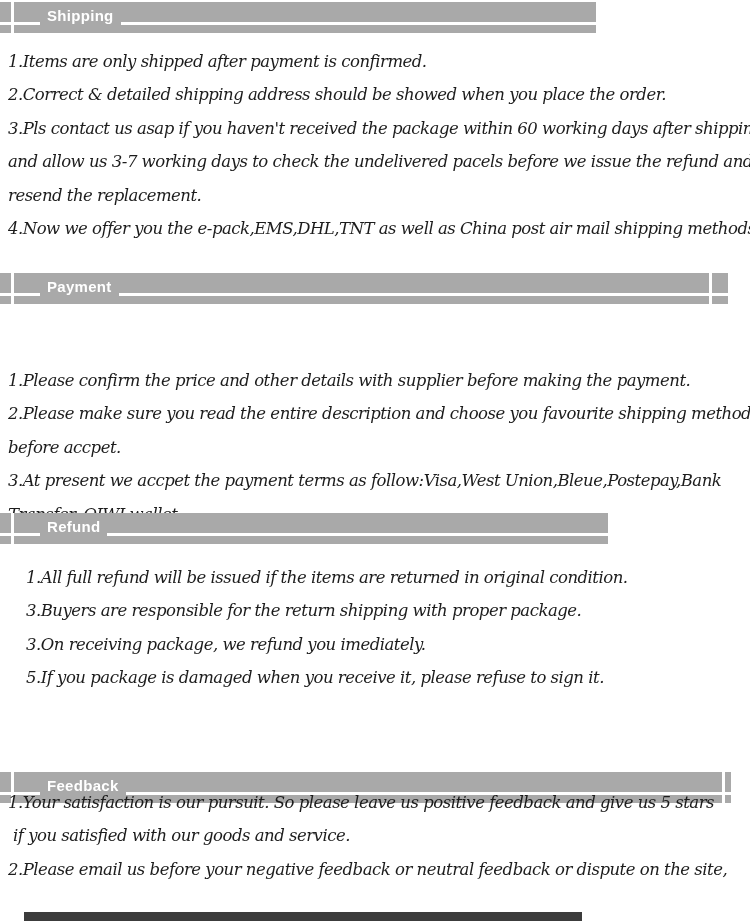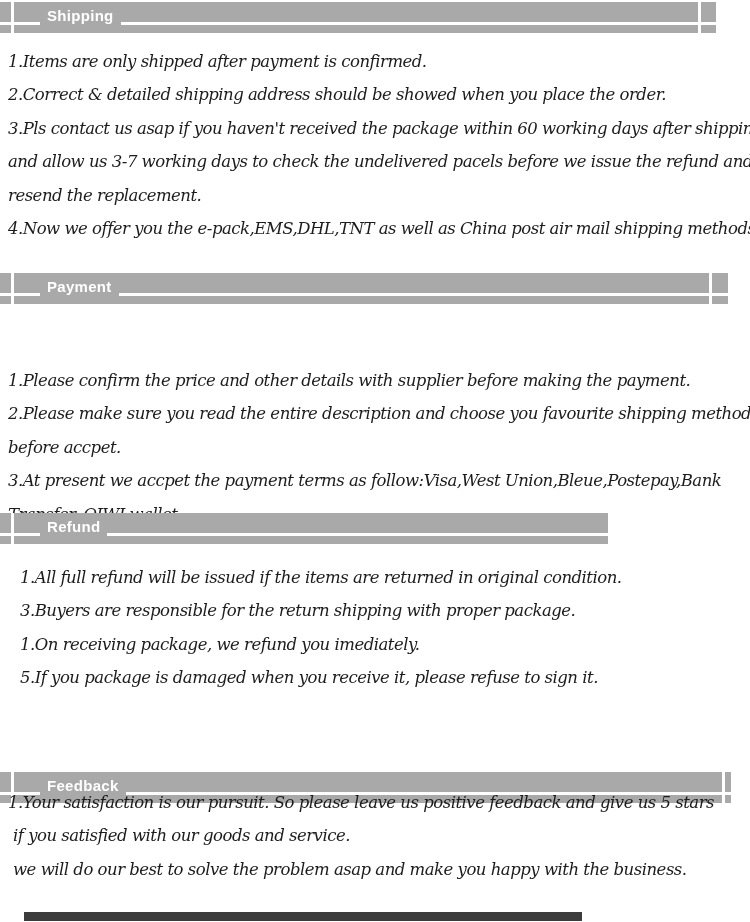--- a/index.html
+++ b/index.html
@@ -7,21 +7,21 @@
     width:750px;height:922px;position:relative;background:#ffffff;
     overflow:hidden;font-family:"Liberation Sans",sans-serif;
   }
   .canvas{position:absolute;inset:0;}
 
   
   .hbar{
     position:absolute;left:0;width:720px;height:31px;
     background:#a9a9a9;
   }
-  .h0{top:2px;width:716px;}
+  .h0{top:2px;width:596px;}
   .h1{top:273px;width:728px;}
   .h2{top:513px;width:608px;}
   .h3{top:747px;width:731px;margin-top:25px;}
   .hline{
     position:absolute;left:0;right:0;bottom:8px;height:3px;background:#ffffff;
   }
   .htitle{
     position:absolute;left:40px;top:3px;height:22px;line-height:22px;
     background:#a9a9a9;padding:0 7px;
     color:#ffffff;font-weight:bold;font-size:15px;
@@ -31,21 +31,21 @@
   .vl{left:11px;}
   .vr{left:698px;}
   .h1 .vr{left:709px;}
   .h2 .vr{left:709px;}
   .h3 .vr{left:722px;}
 
   
   .pbody{position:absolute;left:0;width:692px;}
   .b0{top:45px;}
   .b1{top:320px;margin-top:44px;}
-  .b2{top:561px;}
+  .b2{top:561px;margin-left:6px;}
   .b3{top:786px;}
   .line{
     height:33.4px;line-height:33.4px;white-space:nowrap;
     padding-left:8px;
     font-family:"DejaVu Serif",serif;font-style:italic;
     font-size:16.5px;letter-spacing:-0.5px;color:#1c1c1c;
   }
   .b2 .line{padding-left:20px;}
   .line.ind{padding-left:13px;}
 
@@ -91,31 +91,31 @@
 
   <div class="hbar h2">
     <div class="hline"></div>
     <span class="htitle">Refund</span>
     <div class="vline vl"></div>
     <div class="vline vr"></div>
   </div>
   <div class="pbody b2">
     <div class="line">1.All full refund will be issued if the items are returned in original condition.</div>
     <div class="line">3.Buyers are responsible for the return shipping with proper package.</div>
-    <div class="line">1.On receiving package, we refund you imediately.</div>
+    <div class="line">3.On receiving package, we refund you imediately.</div>
     <div class="line">5.If you package is damaged when you receive it, please refuse to sign it.</div>
   </div>
 
   <div class="hbar h3">
     <div class="hline"></div>
     <span class="htitle">Feedback</span>
     <div class="vline vl"></div>
     <div class="vline vr"></div>
   </div>
   <div class="pbody b3">
     <div class="line">1.Your satisfaction is our pursuit. So please leave us positive feedback and give us 5 stars</div>
     <div class="line ind">if you satisfied with our goods and service.</div>
-    <div class="line ind">we will do our best to solve the problem asap and make you happy with the business.</div>
+    <div class="line">2.Please email us before your negative feedback or neutral feedback or dispute on the site,</div>
   </div>
 
   <div class="bottom-bar"></div>
 
 </div>
 
 </body></html>

